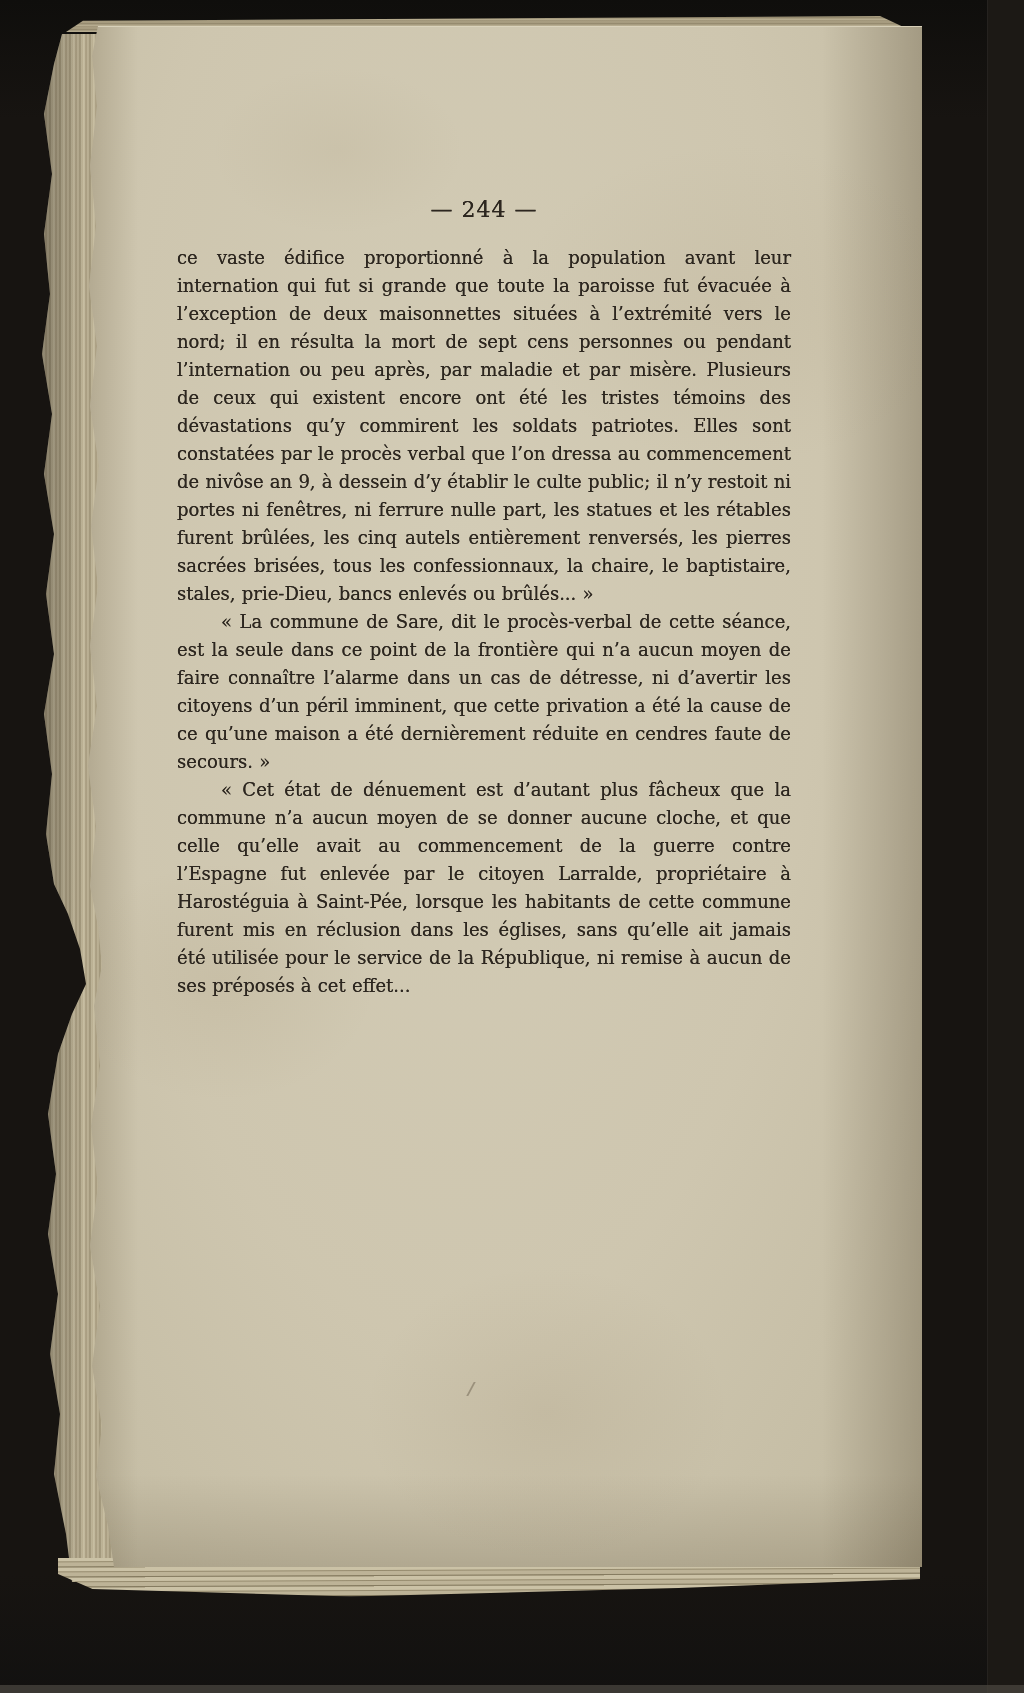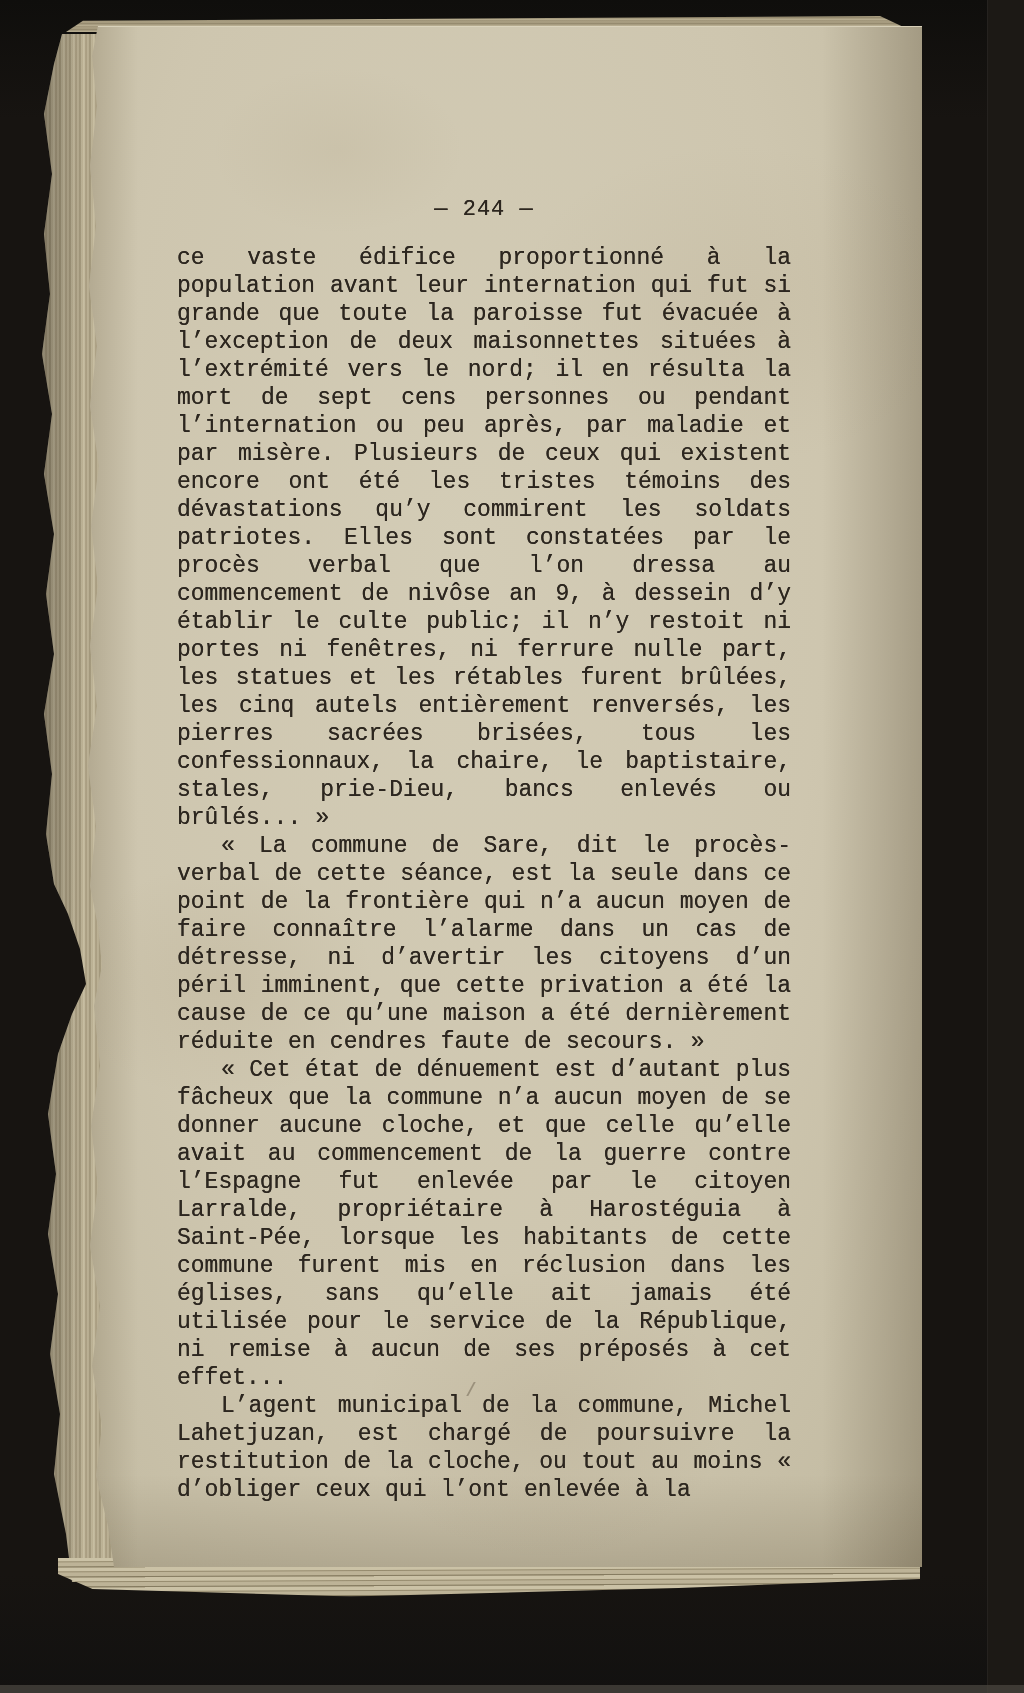--- a/index.html
+++ b/index.html
@@ -112,33 +112,32 @@
       linear-gradient(90deg, rgba(104,90,62,0.25) 0%, rgba(104,90,62,0) 6%,
                       rgba(0,0,0,0) 88%, rgba(82,70,48,0.30) 100%),
       linear-gradient(180deg, rgba(0,0,0,0) 94%, rgba(90,78,54,0.22) 100%);
   }
   .text-block {
     position: absolute;
     left: 177px; top: 196px;
     width: 614px;
     z-index: 3;
     color: #2c261f;
-    font-family: Liberation Mono, monospace;
   }
   .page-number {
     text-align: center;
     font-size: 22px;
     line-height: 28px;
     margin: 0 0 20px 0;
     letter-spacing: 1px;
     text-shadow: 0 0 0.5px #2c261f;
   }
   .para {
     margin: 0;
-    font-size: 23px;
+    font-size: 18px;
     line-height: 28px;
     text-align: justify;
     word-spacing: 0.5px;
     hyphens: none;
     text-shadow: 0 0 0.5px rgba(44,38,31,0.85);
   }
   .para.indent { text-indent: 44px; }
   
   .scan-artifact {
     position: absolute;
@@ -161,17 +160,16 @@
   <div class="sheet-edges-bottom"></div>
 
   <div class="page"></div>
 
   <div class="text-block">
     <p class="page-number">— 244 —</p>
 
   <p class="para">ce vaste édifice proportionné à la population avant leur internation qui fut si grande que toute la paroisse fut évacuée à l’exception de deux maisonnettes situées à l’extrémité vers le nord; il en résulta la mort de sept cens personnes ou pendant l’internation ou peu après, par maladie et par misère. Plusieurs de ceux qui existent encore ont été les tristes témoins des dévastations qu’y commirent les soldats patriotes. Elles sont constatées par le procès verbal que l’on dressa au commencement de nivôse an 9, à dessein d’y établir le culte public; il n’y restoit ni portes ni fenêtres, ni ferrure nulle part, les statues et les rétables furent brûlées, les cinq autels entièrement renversés, les pierres sacrées brisées, tous les confessionnaux, la chaire, le baptistaire, stales, prie-Dieu, bancs enlevés ou brûlés... »</p>
       <p class="para indent">« La commune de Sare, dit le procès-verbal de cette séance, est la seule dans ce point de la frontière qui n’a aucun moyen de faire connaître l’alarme dans un cas de détresse, ni d’avertir les citoyens d’un péril imminent, que cette privation a été la cause de ce qu’une maison a été dernièrement réduite en cendres faute de secours. »</p>
       <p class="para indent">« Cet état de dénuement est d’autant plus fâcheux que la commune n’a aucun moyen de se donner aucune cloche, et que celle qu’elle avait au commencement de la guerre contre l’Espagne fut enlevée par le citoyen Larralde, propriétaire à Harostéguia à Saint-Pée, lorsque les habitants de cette commune furent mis en réclusion dans les églises, sans qu’elle ait jamais été utilisée pour le service de la République, ni remise à aucun de ses préposés à cet effet...</p>
-      <p class="para indent">L’agent municipal de la commune, Michel Lahetjuzan, est chargé de poursuivre la restitution de la cloche, ou tout au moins « d’obliger ceux qui l’ont enlevée à la</p>
     </div>
 
   <div class="scan-artifact"></div>
 </div>
 
 </body></html>

